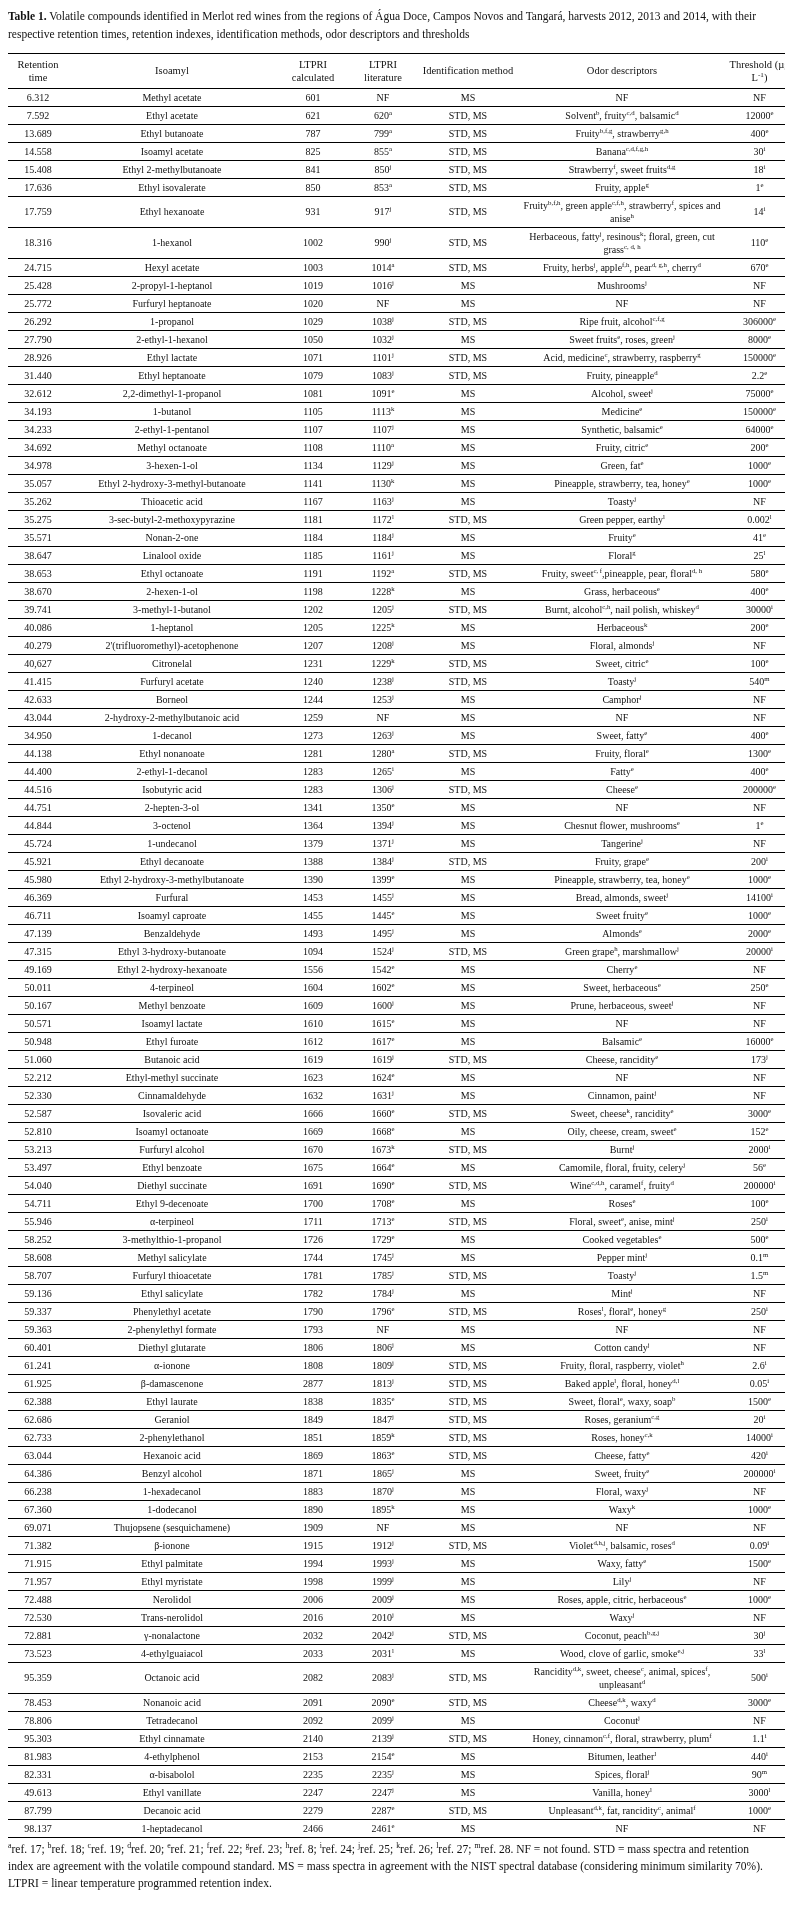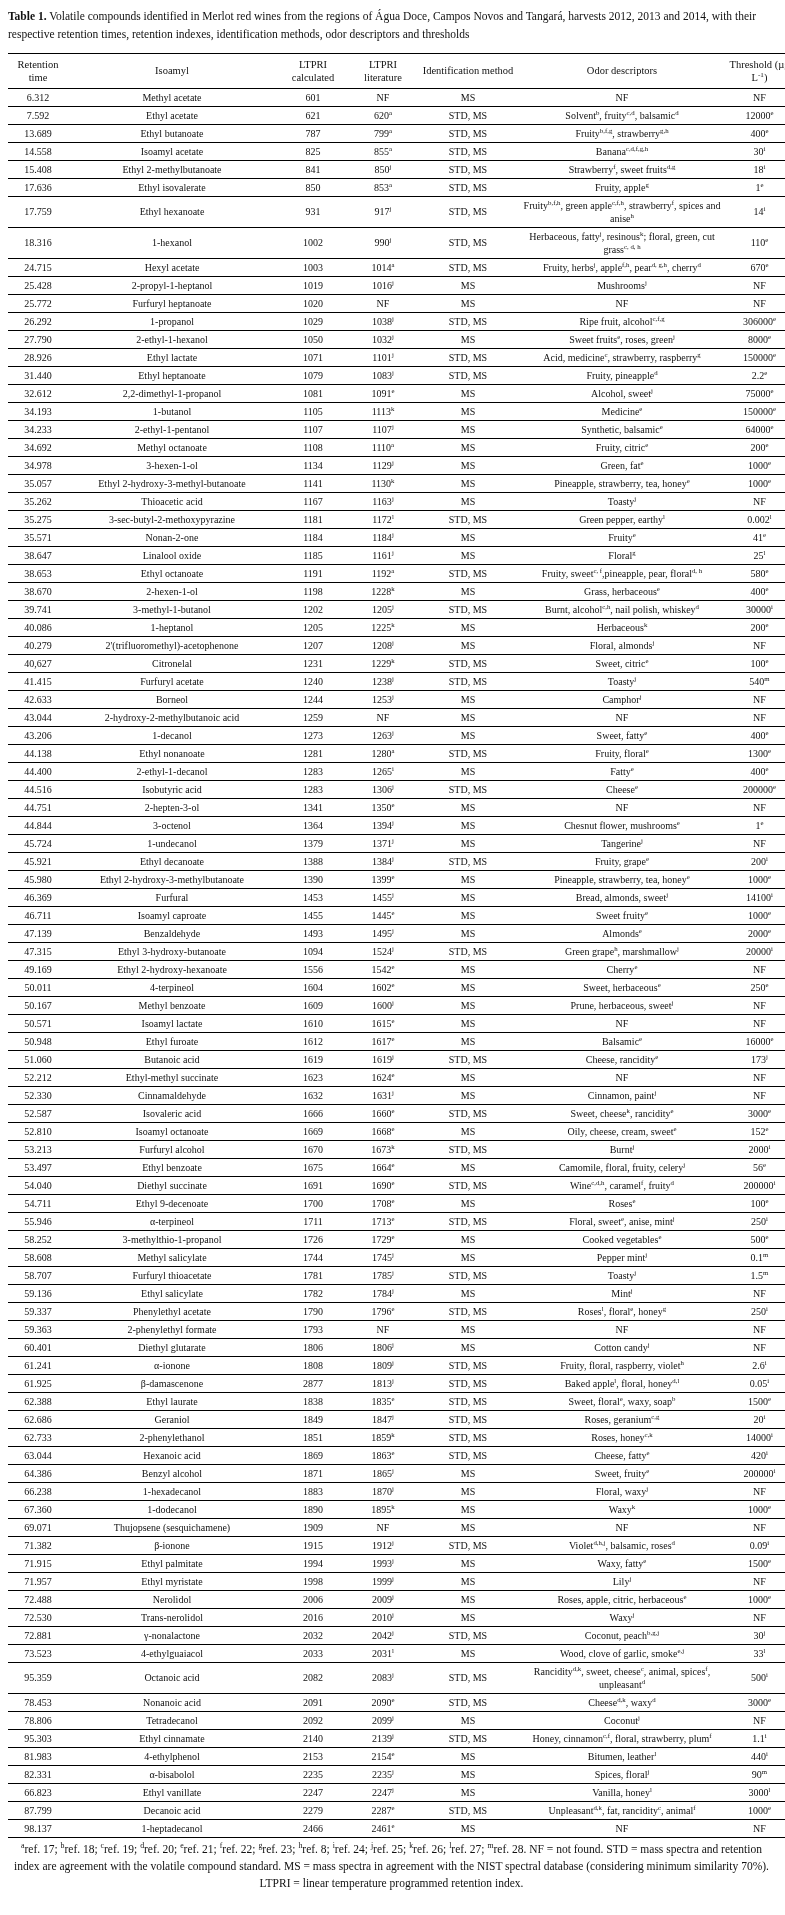--- a/index.html
+++ b/index.html
@@ -49,21 +49,21 @@
   .c2{width:70px;}
   .c3{width:62px;}
   .c4{width:100px;}
   .c5{width:200px;}
   .c6{width:67px;}
   sup{font-size:0.68em;line-height:0;}
   .footnote{
     font-size:11.5px;
     line-height:1.5;
     margin:3px 0 0 0;
-    text-align:center;
+    text-align:left;
   }
 </style>
 </head>
 <body>
 
 <div class="page">
 
   <p class="caption"><b>Table 1.</b><span> Volatile compounds identified in Merlot red wines from the regions of Água Doce, Campos Novos and Tangará, harvests 2012, 2013 and 2014, with their respective retention times, retention indexes, identification methods, odor descriptors and thresholds</span></p>
 
   <table class="compounds">
@@ -379,21 +379,21 @@
         <tr>
           <td class="c0">43.044</td>
           <td class="c1">2-hydroxy-2-methylbutanoic acid</td>
           <td class="c2">1259</td>
           <td class="c3">NF</td>
           <td class="c4">MS</td>
           <td class="c5">NF</td>
           <td class="c6">NF</td>
         </tr>
         <tr>
-          <td class="c0">43.206</td>
+          <td class="c0">34.950</td>
           <td class="c1">1-decanol</td>
           <td class="c2">1273</td>
           <td class="c3">1263<sup>j</sup></td>
           <td class="c4">MS</td>
           <td class="c5">Sweet, fatty<sup>e</sup></td>
           <td class="c6">400<sup>e</sup></td>
         </tr>
         <tr>
           <td class="c0">44.138</td>
           <td class="c1">Ethyl nonanoate</td>
@@ -901,21 +901,21 @@
         <tr>
           <td class="c0">82.331</td>
           <td class="c1">α-bisabolol</td>
           <td class="c2">2235</td>
           <td class="c3">2235<sup>j</sup></td>
           <td class="c4">MS</td>
           <td class="c5">Spices, floral<sup>j</sup></td>
           <td class="c6">90<sup>m</sup></td>
         </tr>
         <tr>
-          <td class="c0">66.823</td>
+          <td class="c0">49.613</td>
           <td class="c1">Ethyl vanillate</td>
           <td class="c2">2247</td>
           <td class="c3">2247<sup>j</sup></td>
           <td class="c4">MS</td>
           <td class="c5">Vanilla, honey<sup>l</sup></td>
           <td class="c6">3000<sup>l</sup></td>
         </tr>
         <tr>
           <td class="c0">87.799</td>
           <td class="c1">Decanoic acid</td>

